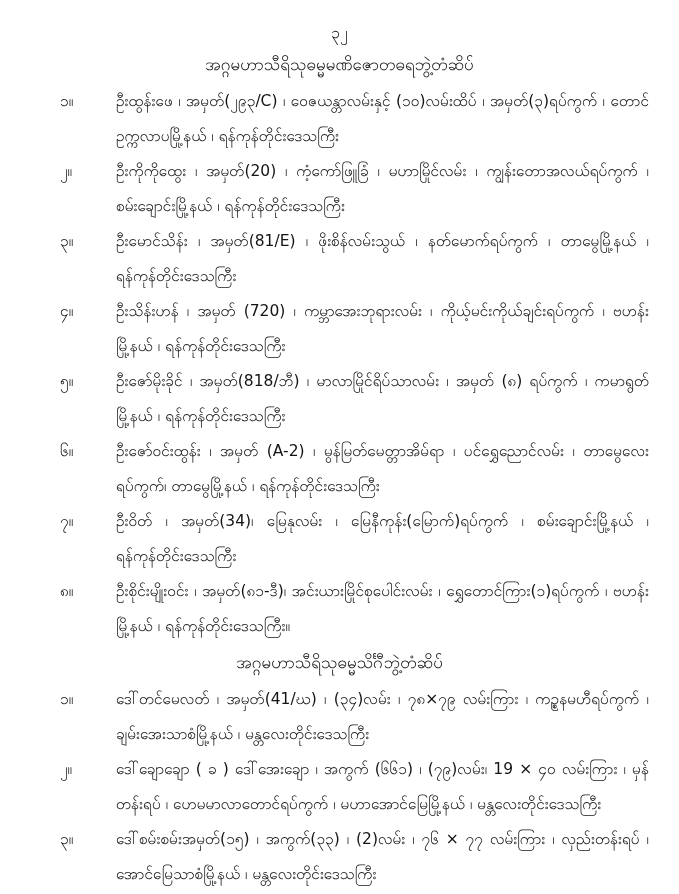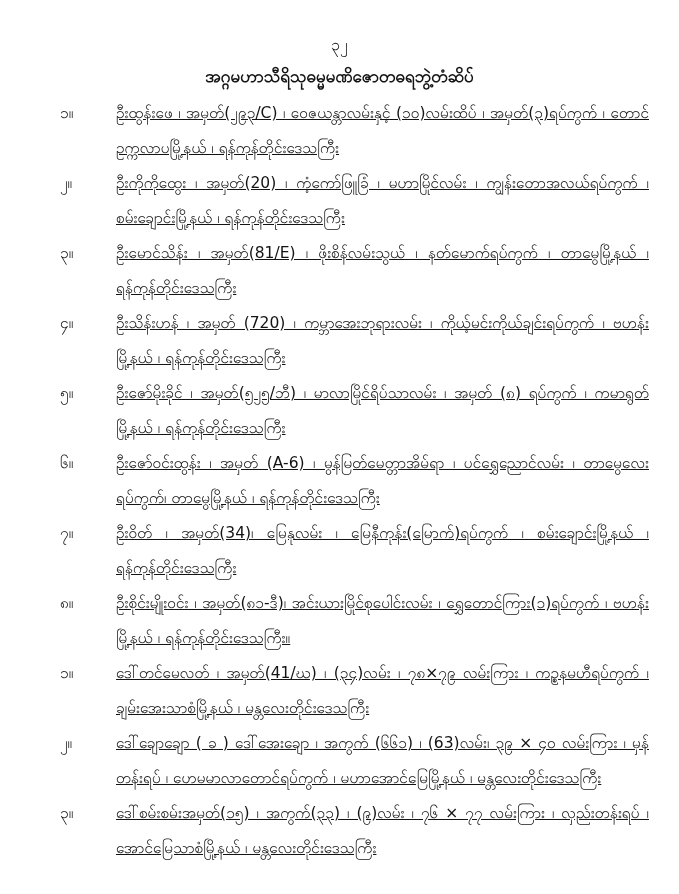--- a/index.html
+++ b/index.html
@@ -9,50 +9,49 @@
   }
   .page {
     position: relative;
     width: 679px;
     height: 894px;
     margin: 0 auto;
     background: #ffffff;
     color: #141414;
     font-family: "DejaVu Sans", "Liberation Sans", sans-serif;
     box-sizing: border-box;
-    padding: 32px 30px 10px 60px;
+    padding: 20px 30px 10px 60px;
     overflow: hidden;
   }
   .page-number {
     text-align: center;
     font-size: 16px;
     line-height: 26px;
     margin-right: 30px;
   }
   .section-heading {
     text-align: center;
     font-size: 17px;
-    font-weight: bold;
+    font-weight: normal;
     line-height: 32px;
     margin: 2px 30px 4px 0;
   }
   .item {
     display: flex;
     align-items: flex-start;
     font-size: 15.5px;
     line-height: 35px;
   }
   .item .num {
     flex: 0 0 56px;
     width: 56px;
   }
   .item .txt {
     flex: 1 1 auto;
     text-align: justify;
-    text-decoration: underline;
   }
 </style>
 </head>
 <body>
 
 <div class="page">
 
   <div class="page-number">၃၂</div>
 
   <div class="section">
@@ -69,45 +68,46 @@
     <div class="item">
       <span class="num">၃။</span>
       <span class="txt">ဦးမောင်သိန်း ၊ အမှတ်(81/E) ၊ ဖိုးစိန်လမ်းသွယ် ၊ နတ်မောက်ရပ်ကွက် ၊ တာမွေမြို့နယ် ၊ ရန်ကုန်တိုင်းဒေသကြီး</span>
     </div>
     <div class="item">
       <span class="num">၄။</span>
       <span class="txt">ဦးသိန်းဟန် ၊ အမှတ် (720) ၊ ကမ္ဘာအေးဘုရားလမ်း ၊ ကိုယ့်မင်းကိုယ်ချင်းရပ်ကွက် ၊ ဗဟန်းမြို့နယ် ၊ ရန်ကုန်တိုင်းဒေသကြီး</span>
     </div>
     <div class="item">
       <span class="num">၅။</span>
-      <span class="txt">ဦးဇော်မိုးခိုင် ၊ အမှတ်(၅၂၅/ဘီ) ၊ မာလာမြိုင်ရိပ်သာလမ်း ၊ အမှတ် (၈) ရပ်ကွက် ၊ ကမာရွတ်မြို့နယ် ၊ ရန်ကုန်တိုင်းဒေသကြီး</span>
+      <span class="txt">ဦးဇော်မိုးခိုင် ၊ အမှတ်(818/ဘီ) ၊ မာလာမြိုင်ရိပ်သာလမ်း ၊ အမှတ် (၈) ရပ်ကွက် ၊ ကမာရွတ်မြို့နယ် ၊ ရန်ကုန်တိုင်းဒေသကြီး</span>
     </div>
     <div class="item">
       <span class="num">၆။</span>
-      <span class="txt">ဦးဇော်ဝင်းထွန်း ၊ အမှတ် (A-6) ၊ မွန်မြတ်မေတ္တာအိမ်ရာ ၊ ပင်ရွှေညောင်လမ်း ၊ တာမွေလေးရပ်ကွက်၊ တာမွေမြို့နယ် ၊ ရန်ကုန်တိုင်းဒေသကြီး</span>
+      <span class="txt">ဦးဇော်ဝင်းထွန်း ၊ အမှတ် (A-2) ၊ မွန်မြတ်မေတ္တာအိမ်ရာ ၊ ပင်ရွှေညောင်လမ်း ၊ တာမွေလေးရပ်ကွက်၊ တာမွေမြို့နယ် ၊ ရန်ကုန်တိုင်းဒေသကြီး</span>
     </div>
     <div class="item">
       <span class="num">၇။</span>
       <span class="txt">ဦးဝိတ် ၊ အမှတ်(34)၊ မြေနုလမ်း ၊ မြေနီကုန်း(မြောက်)ရပ်ကွက် ၊ စမ်းချောင်းမြို့နယ် ၊ ရန်ကုန်တိုင်းဒေသကြီး</span>
     </div>
     <div class="item">
       <span class="num">၈။</span>
       <span class="txt">ဦးစိုင်းမျိုးဝင်း ၊ အမှတ်(၈၁-ဒီ)၊ အင်းယားမြိုင်စုပေါင်းလမ်း ၊ ရွှေတောင်ကြား(၁)ရပ်ကွက် ၊ ဗဟန်းမြို့နယ် ၊ ရန်ကုန်တိုင်းဒေသကြီး။</span>
     </div>
   </div>
 
   <div class="section">
+    <div class="section-heading">အဂ္ဂမဟာသီရိသုဓမ္မသိင်္ဂီဘွဲ့တံဆိပ်</div>
 
     <div class="item">
       <span class="num">၁။</span>
       <span class="txt">ဒေါ်တင်မေလတ် ၊ အမှတ်(41/ဃ) ၊ (၃၄)လမ်း ၊ ၇၈×၇၉ လမ်းကြား ၊ ကဉ္စနမဟီရပ်ကွက် ၊ ချမ်းအေးသာစံမြို့နယ် ၊ မန္တလေးတိုင်းဒေသကြီး</span>
     </div>
     <div class="item">
       <span class="num">၂။</span>
-      <span class="txt">ဒေါ်ချောချော ( ခ ) ဒေါ်အေးချော ၊ အကွက် (၆၆၁) ၊ (63)လမ်း၊ ၃၉ × ၄၀ လမ်းကြား ၊ မှန်တန်းရပ် ၊ ဟေမမာလာတောင်ရပ်ကွက် ၊ မဟာအောင်မြေမြို့နယ် ၊ မန္တလေးတိုင်းဒေသကြီး</span>
+      <span class="txt">ဒေါ်ချောချော ( ခ ) ဒေါ်အေးချော ၊ အကွက် (၆၆၁) ၊ (၇၉)လမ်း၊ 19 × ၄၀ လမ်းကြား ၊ မှန်တန်းရပ် ၊ ဟေမမာလာတောင်ရပ်ကွက် ၊ မဟာအောင်မြေမြို့နယ် ၊ မန္တလေးတိုင်းဒေသကြီး</span>
     </div>
     <div class="item">
       <span class="num">၃။</span>
-      <span class="txt">ဒေါ်စမ်းစမ်းအမှတ်(၁၅) ၊ အကွက်(၃၃) ၊ (၉)လမ်း ၊ ၇၆ × ၇၇ လမ်းကြား ၊ လှည်းတန်းရပ် ၊ အောင်မြေသာစံမြို့နယ် ၊ မန္တလေးတိုင်းဒေသကြီး</span>
+      <span class="txt">ဒေါ်စမ်းစမ်းအမှတ်(၁၅) ၊ အကွက်(၃၃) ၊ (2)လမ်း ၊ ၇၆ × ၇၇ လမ်းကြား ၊ လှည်းတန်းရပ် ၊ အောင်မြေသာစံမြို့နယ် ၊ မန္တလေးတိုင်းဒေသကြီး</span>
     </div>
   </div>
 
 </div>
 
 </body></html>

